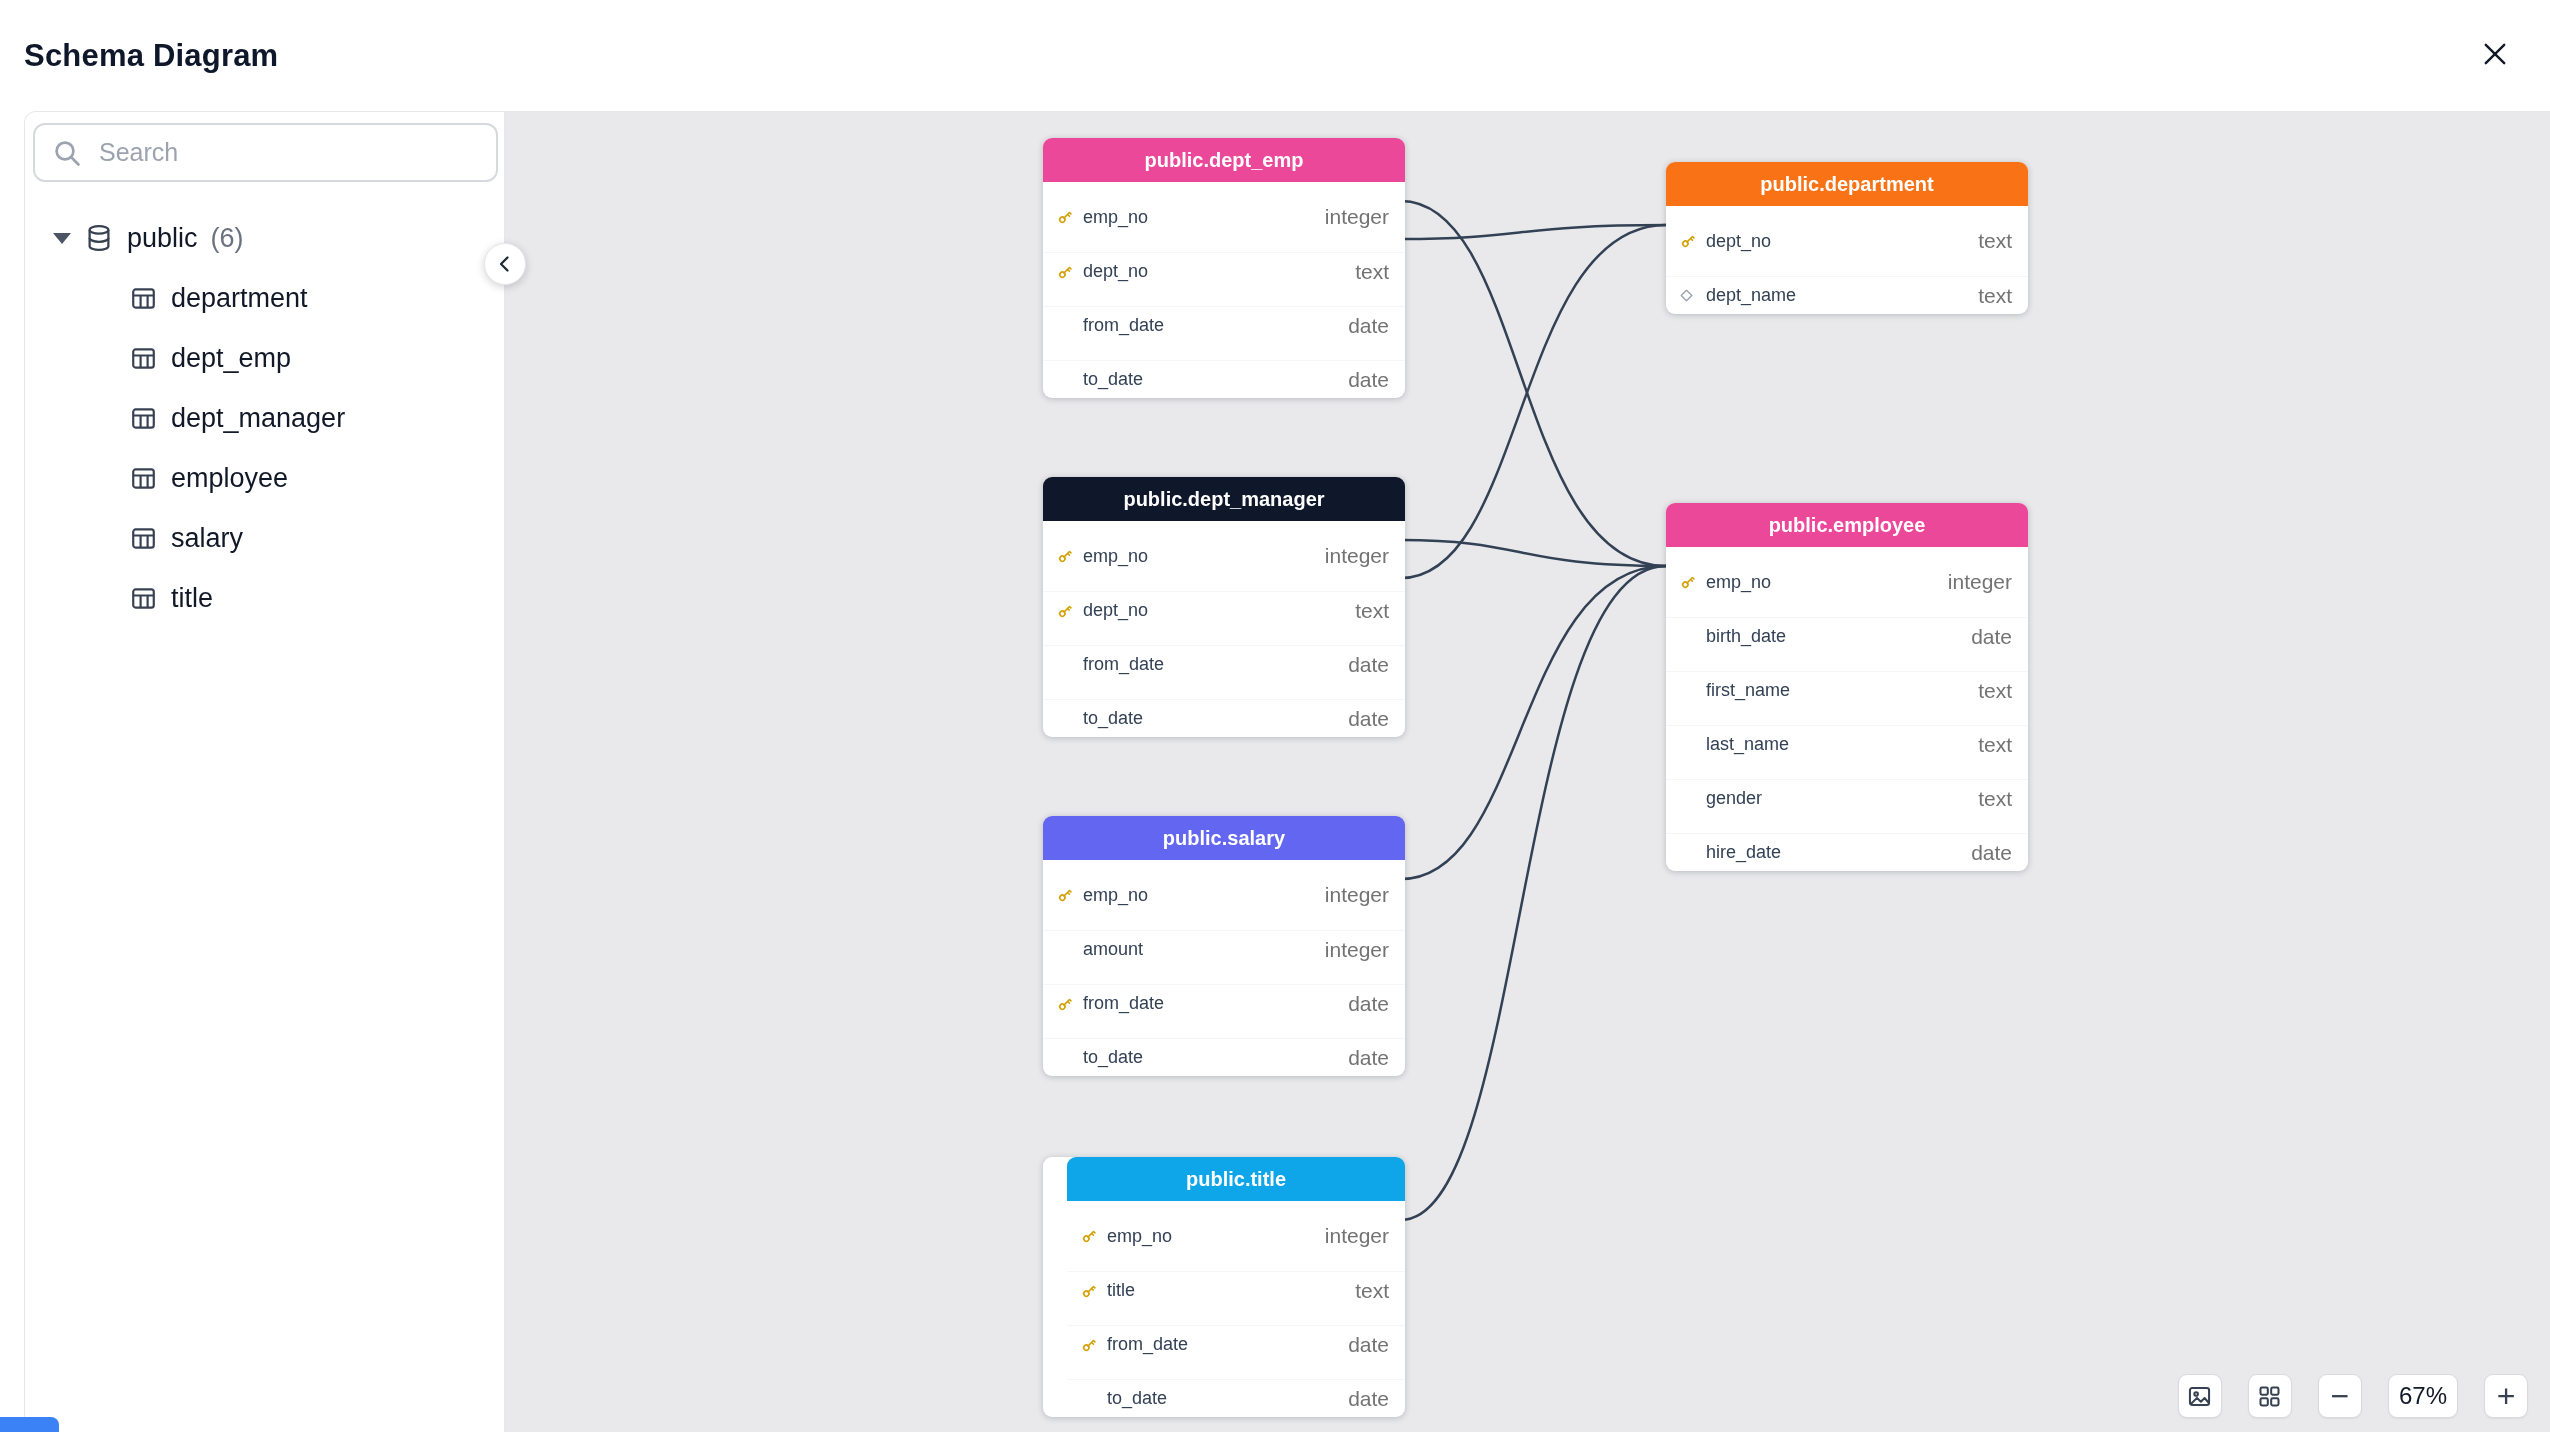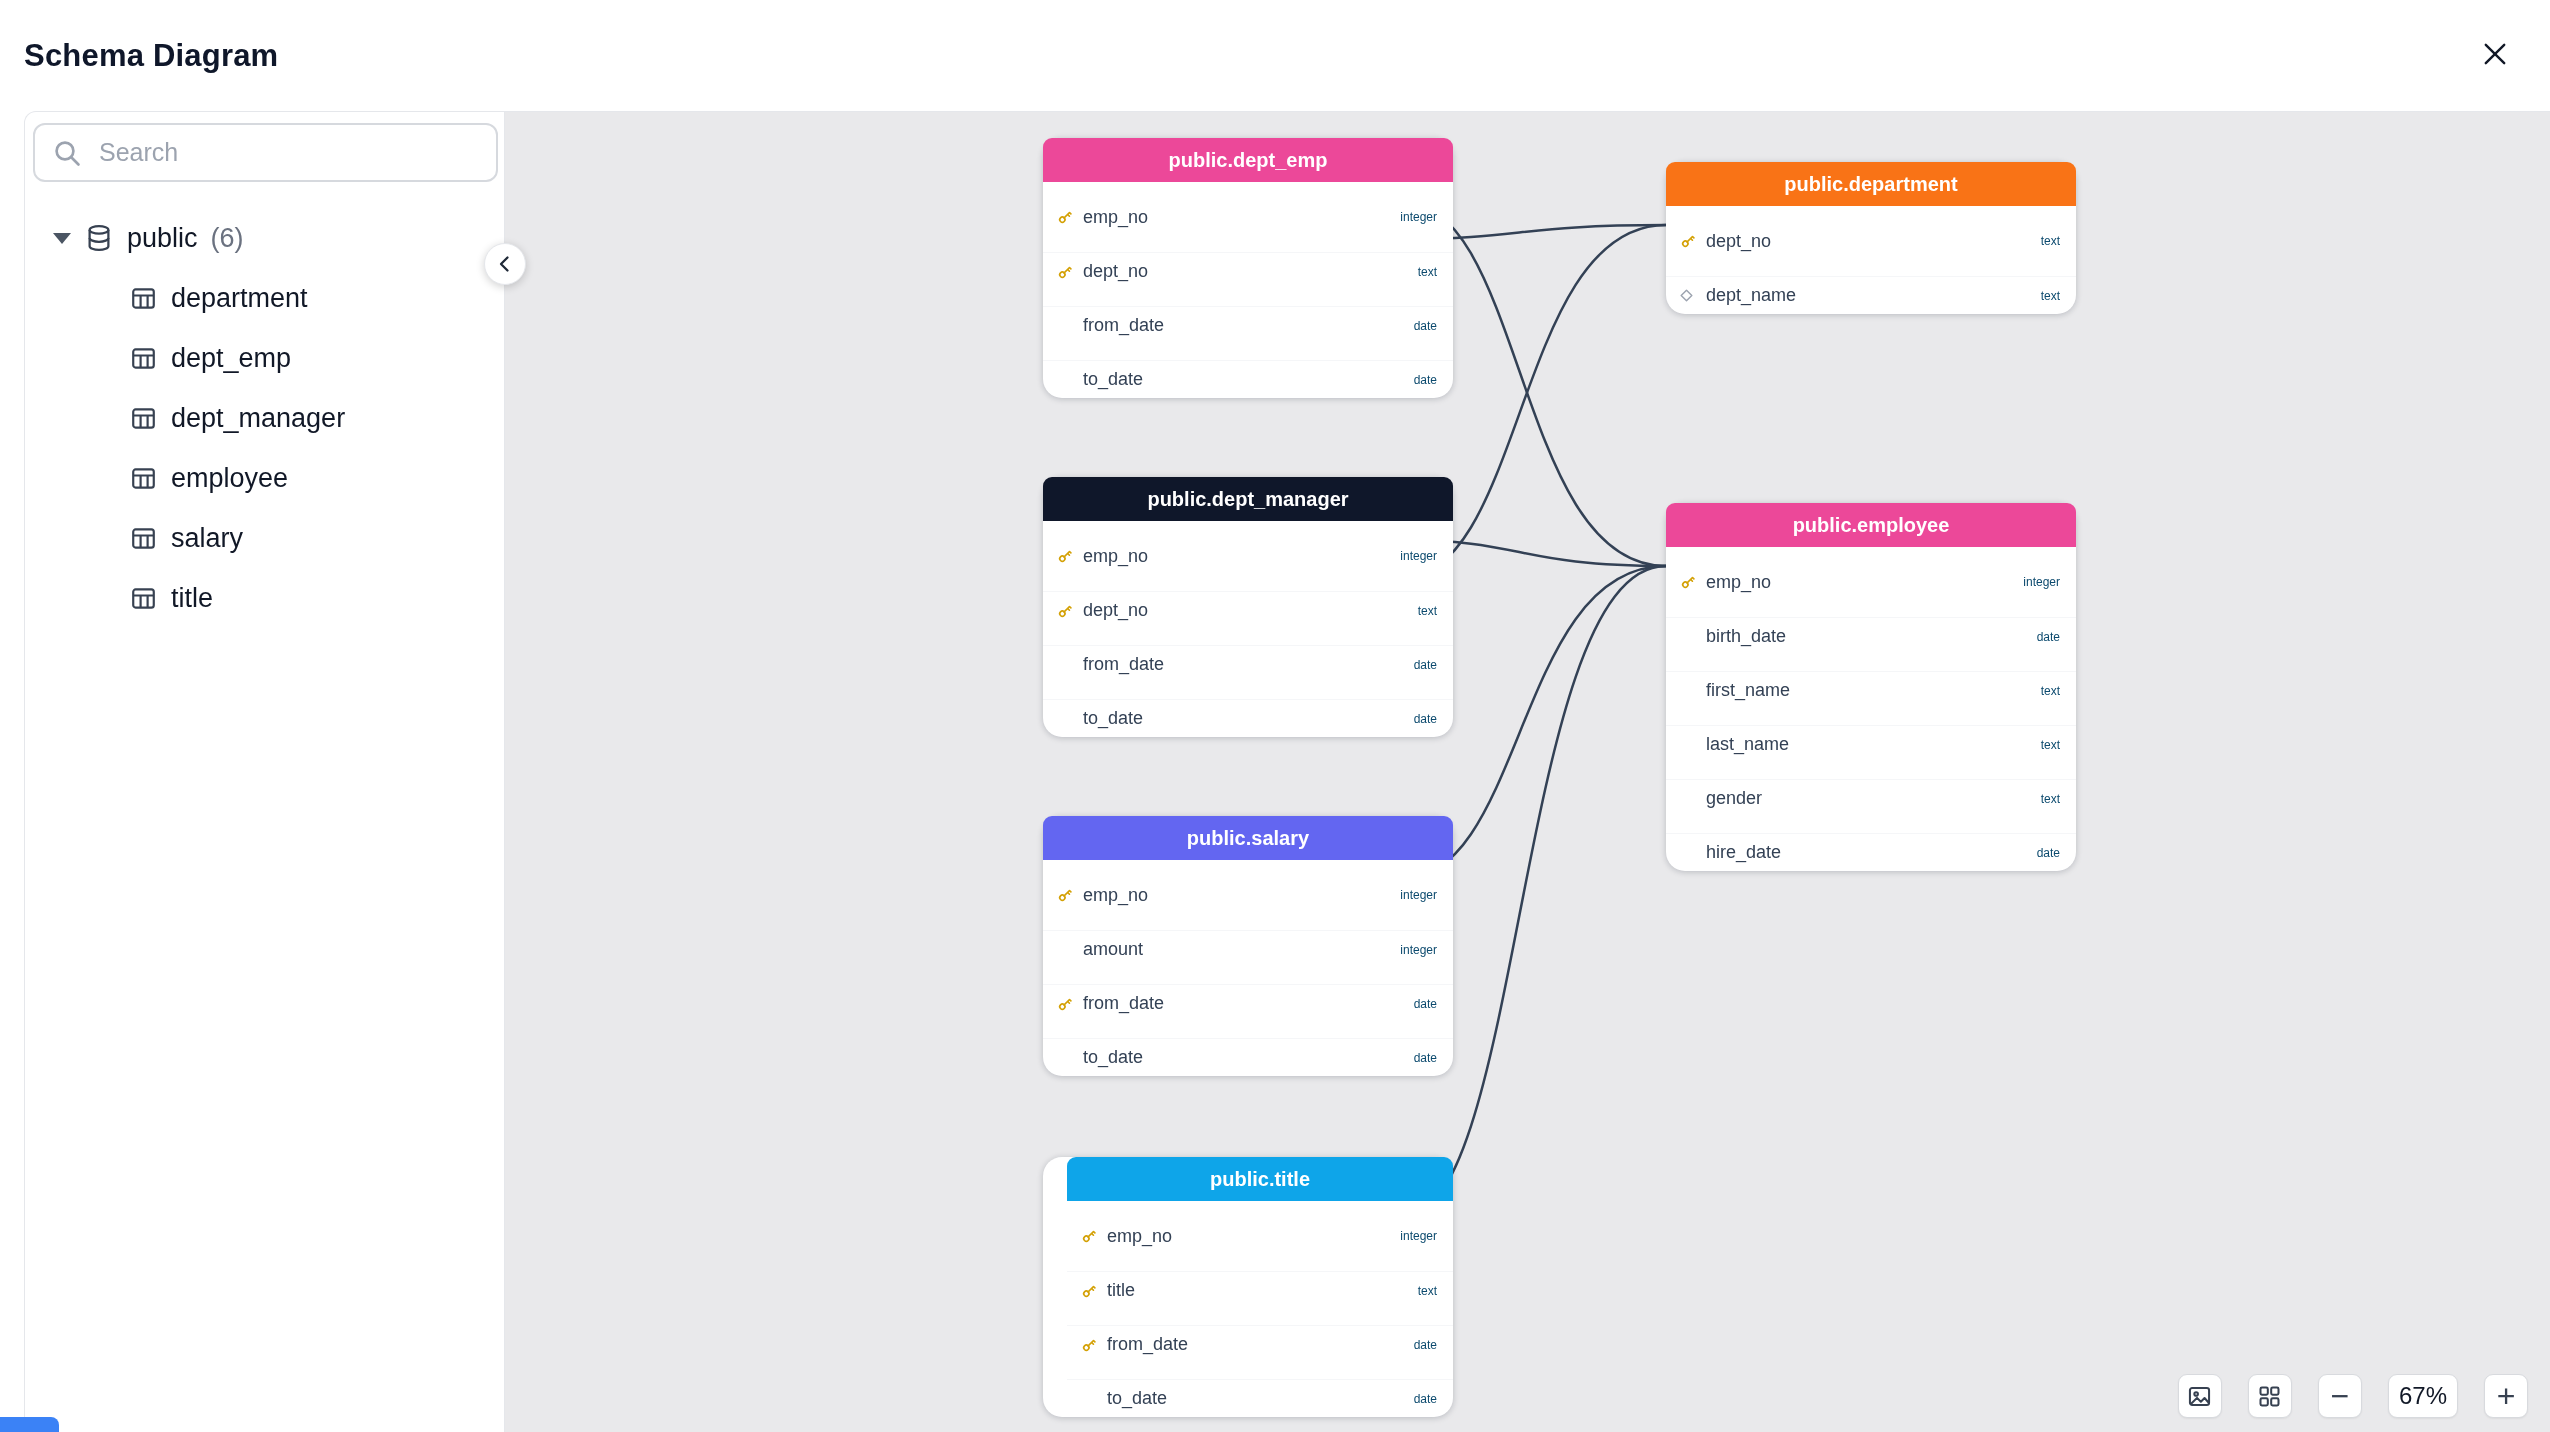--- a/index.html
+++ b/index.html
@@ -54,33 +54,33 @@
 
   
   .canvas {
     position:absolute; left:505px; top:111px; right:0; bottom:0;
     background:#e9e9eb; border-top:1px solid #e5e7eb; overflow:hidden;
   }
   #edges { position:absolute; left:0; top:0; z-index:1; }
   #nodes { position:absolute; inset:0; z-index:2; }
 
   .node {
-    position:absolute; width:410px; background:#ffffff; border-radius:19px;
+    position:absolute; width:362px; background:#ffffff; border-radius:9px;
     box-shadow:0 1px 6px rgba(15,23,42,.22);
   }
   .node-header {
     height:44px; display:flex; align-items:center; justify-content:center;
     color:#ffffff; font-size:20px; font-weight:700;
     border-radius:9px 9px 0 0; cursor:grab;
   }
   .node-row { height:38px; display:flex; align-items:center; padding:0 16px 0 12px;margin-top:16px; }
   .node-row + .node-row { border-top:1px solid #f5f6f8; }
   .icon-cell { width:28px; display:flex; align-items:center; }
   .col-name { font-size:18px; color:#334155; }
-  .col-type { margin-left:auto; font-size:12px; color:#0c4a6e; }
+  .col-type { margin-left:auto; font-size:21px; color:#737373; }
 
   
   .controls { position:absolute; right:22px; bottom:14px; display:flex; align-items:center; gap:26px; z-index:5; }
   .ctl-btn {
     width:44px; height:44px; background:#fff; border:1px solid #d8dade; border-radius:9px;
     display:flex; align-items:center; justify-content:center; cursor:pointer; padding:0;
     box-shadow:0 1px 2px rgba(0,0,0,.06);
   }
   .glyph { font-size:32px; color:#374151; line-height:1; font-weight:400; }
   .zoom-level {

